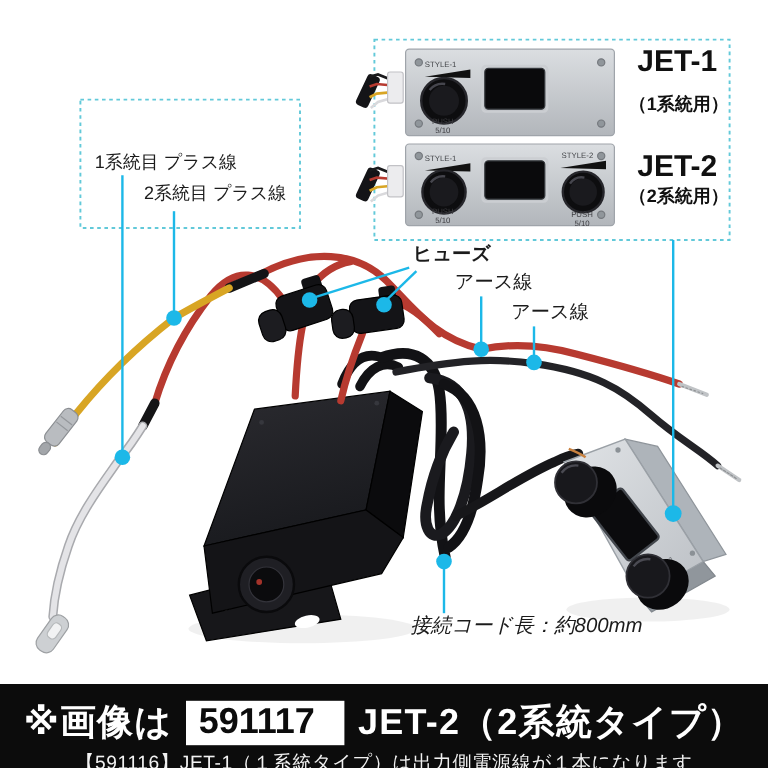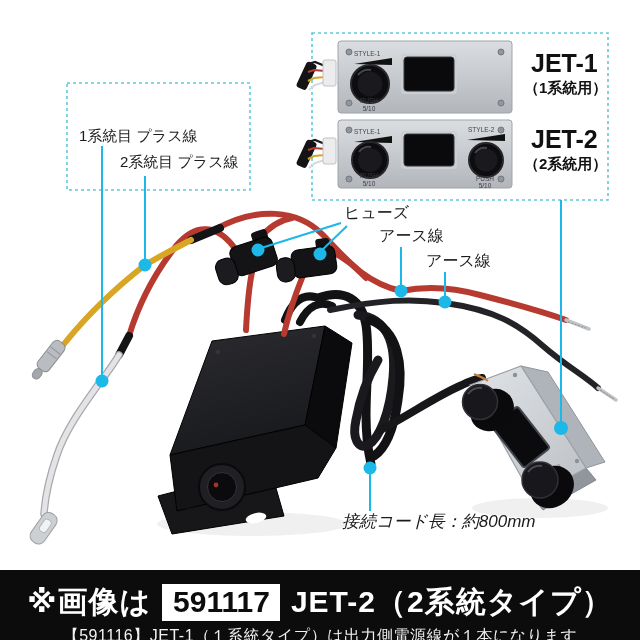--- a/index.html
+++ b/index.html
@@ -10,21 +10,21 @@
   .lbl-title{font-size:18px;font-weight:bold;letter-spacing:1px;text-align:center;width:183px;}
   .lbl-sub{font-size:15px;}
   .lbl-call{font-size:16px;}
   .lbl-cord{font-size:17px;}
   .jet-name{font-size:25px;font-weight:bold;color:#111;}
   .jet-type{font-size:15px;font-weight:bold;color:#111;text-align:center;}
   .banner{position:absolute;left:0;top:570px;width:640px;height:88px;background:#0c0c0c;
           display:flex;flex-direction:column;align-items:center;justify-content:center;}
   .banner-row{display:flex;align-items:center;gap:11px;}
   .banner-prefix,.banner-product{color:#fff;font-weight:bold;font-size:30px;letter-spacing:1px;}
-  .banner-code{background:#fff;color:#0c0c0c;font-weight:bold;font-size:30px;padding:1px 10px 2px 11px;}
+  .banner-code{background:#fff;color:#0c0c0c;font-weight:bold;font-size:30px;padding:1px 25px 2px 11px;}
   .banner-note{color:#f2f2f2;font-size:16px;margin-top:3px;letter-spacing:0.5px;}
 </style>
 </head>
 <body>
 
 <div class="stage">
 
 <svg width="640" height="640" viewBox="0 0 640 640">
   <defs>
     <linearGradient id="silver" x1="0" y1="0" x2="0" y2="1">
@@ -216,26 +216,26 @@
     <circle cx="401" cy="291" r="6.5"></circle>
     <circle cx="445" cy="302" r="6.5"></circle>
     <circle cx="561" cy="428" r="7"></circle>
     <circle cx="370" cy="468" r="6.5"></circle>
   </g>
 </svg>
 
 <div class="lbl lbl-sub" style="left:79px;top:128px;">1系統目 プラス線</div>
 <div class="lbl lbl-sub" style="left:120px;top:154px;">2系統目 プラス線</div>
 
-<div class="lbl lbl-call" style="left:344px;top:204px;">ヒューズ</div>
+<div class="lbl lbl-call" style="left:344px;top:204px;font-weight:bold;">ヒューズ</div>
 <div class="lbl lbl-call" style="left:379px;top:227px;">アース線</div>
 <div class="lbl lbl-call" style="left:426px;top:252px;">アース線</div>
 <div class="lbl lbl-cord" style="left:342px;top:513px;font-style:italic;">接続コード長：約800mm</div>
 
-<div class="lbl jet-name" style="left:531px;top:50px;">JET-1</div>
+<div class="lbl jet-name" style="left:531px;top:38px;">JET-1</div>
 <div class="lbl jet-type" style="left:524px;top:80px;">（1系統用）</div>
 <div class="lbl jet-name" style="left:531px;top:126px;">JET-2</div>
 <div class="lbl jet-type" style="left:524px;top:156px;">（2系統用）</div>
 
 <div class="banner">
   <div class="banner-row">
     <span class="banner-prefix">※画像は</span>
     <span class="banner-code">591117</span>
     <span class="banner-product">JET-2（2系統タイプ）</span>
   </div>

